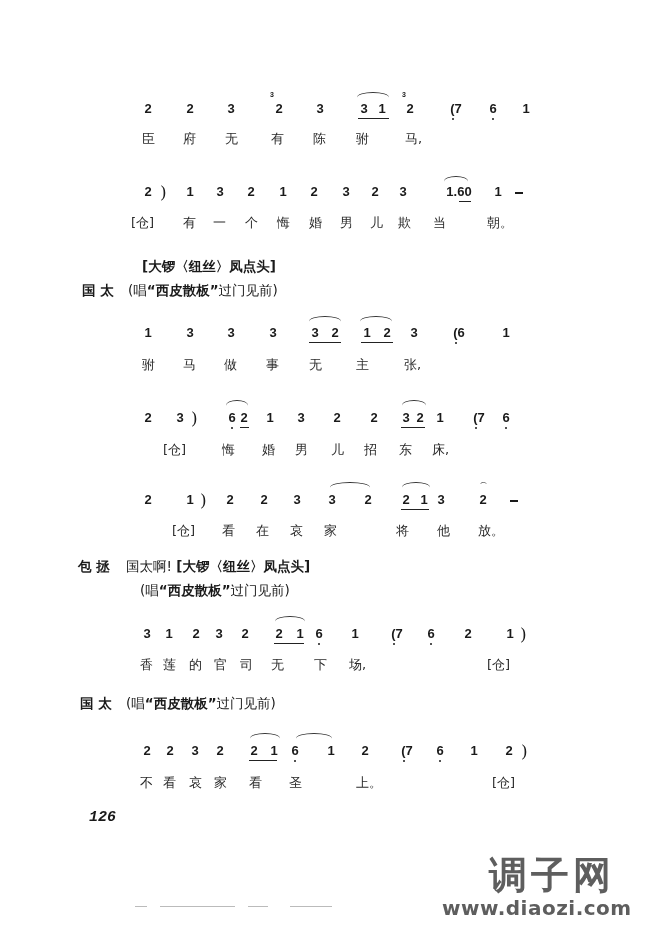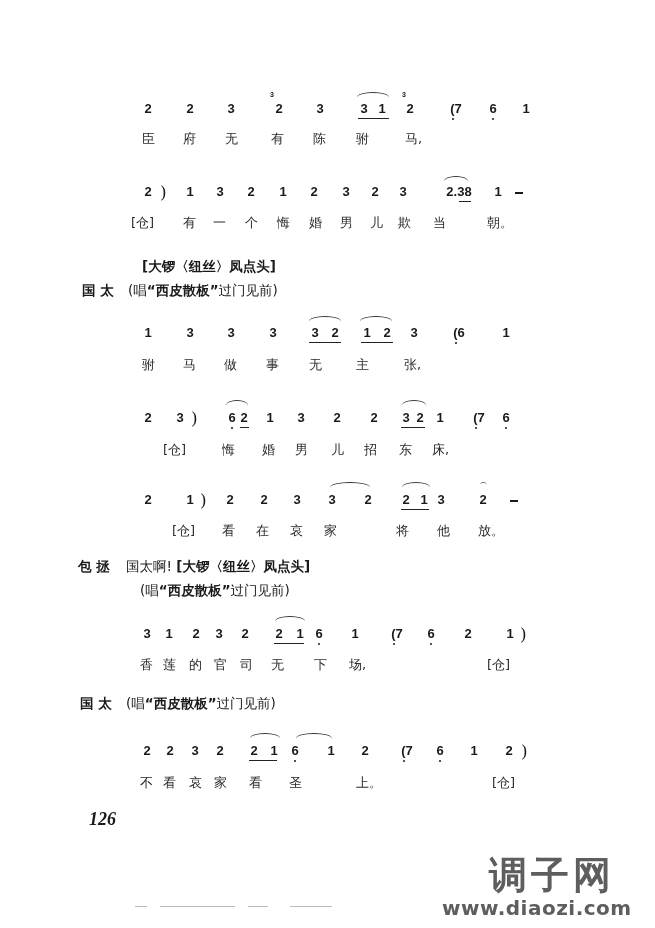--- a/index.html
+++ b/index.html
@@ -26,21 +26,21 @@
     }
     .uline { position: absolute; height: 0; border-top: 1.2px solid #222; }
     .paren { position: absolute; font-family: "DejaVu Serif", serif; font-size: 17px; top: -2px; }
     .dash { position: absolute; width: 8px; height: 2px; background: #1a1a1a; top: 8px; }
     .lyrics { position: absolute; height: 18px; }
     .ly {
       position: absolute; font-family: "DejaVu Sans", sans-serif; font-size: 13px; top: 0; color: #2a2a2a;
     }
     .txt { position: absolute; font-size: 13.5px; white-space: nowrap; }
     .bold { font-weight: bold; }
-    .pagenum { font-family: Liberation Serif, serif; font-style: italic; font-weight: bold; font-size: 18px; }
+    .pagenum { font-family: Liberation Mono, monospace; font-style: italic; font-weight: bold; font-size: 15px; }
     .wm1 { font-family: "DejaVu Sans", sans-serif; font-weight: bold; font-size: 38px; color: #5e5e5e; letter-spacing: 4px; }
     .wm2 { font-family: "DejaVu Sans", sans-serif; font-weight: bold; font-size: 20px; color: #5e5e5e; letter-spacing: 0.5px; }
     .footer-noise { position: absolute; height: 1px; background: #bbb; top: 906px; }
   </style>
 </head>
 <body>
 
 <div class="notes" style="left:0;top:101px;width:655px;">
   <span class="n" style="left:142px">2</span>
   <span class="n" style="left:184px">2</span>
@@ -73,21 +73,21 @@
   <span class="paren" style="left:160px">)</span>
   <span class="n" style="left:184px">1</span>
   <span class="n" style="left:214px">3</span>
   <span class="n" style="left:245px">2</span>
   <span class="n" style="left:277px">1</span>
   <span class="n" style="left:308px">2</span>
   <span class="n" style="left:340px">3</span>
   <span class="n" style="left:369px">2</span>
   <span class="n" style="left:397px">3</span>
   <span class="slur" style="left:444px;top:-8px;width:24px"></span>
-  <span class="n" style="left:444px;width:30px">2.38</span>
+  <span class="n" style="left:444px;width:30px">1.60</span>
   <span class="uline" style="left:459px;top:17px;width:12px"></span>
   <span class="n" style="left:492px">1</span>
   <span class="dash" style="left:515px"></span>
 </div>
 <div class="lyrics" style="left:0;top:214px;width:655px;">
   <span class="ly" style="left:131px">[仓]</span>
   <span class="ly" style="left:183px">有</span>
   <span class="ly" style="left:213px">一</span>
   <span class="ly" style="left:245px">个</span>
   <span class="ly" style="left:277px">悔</span>

